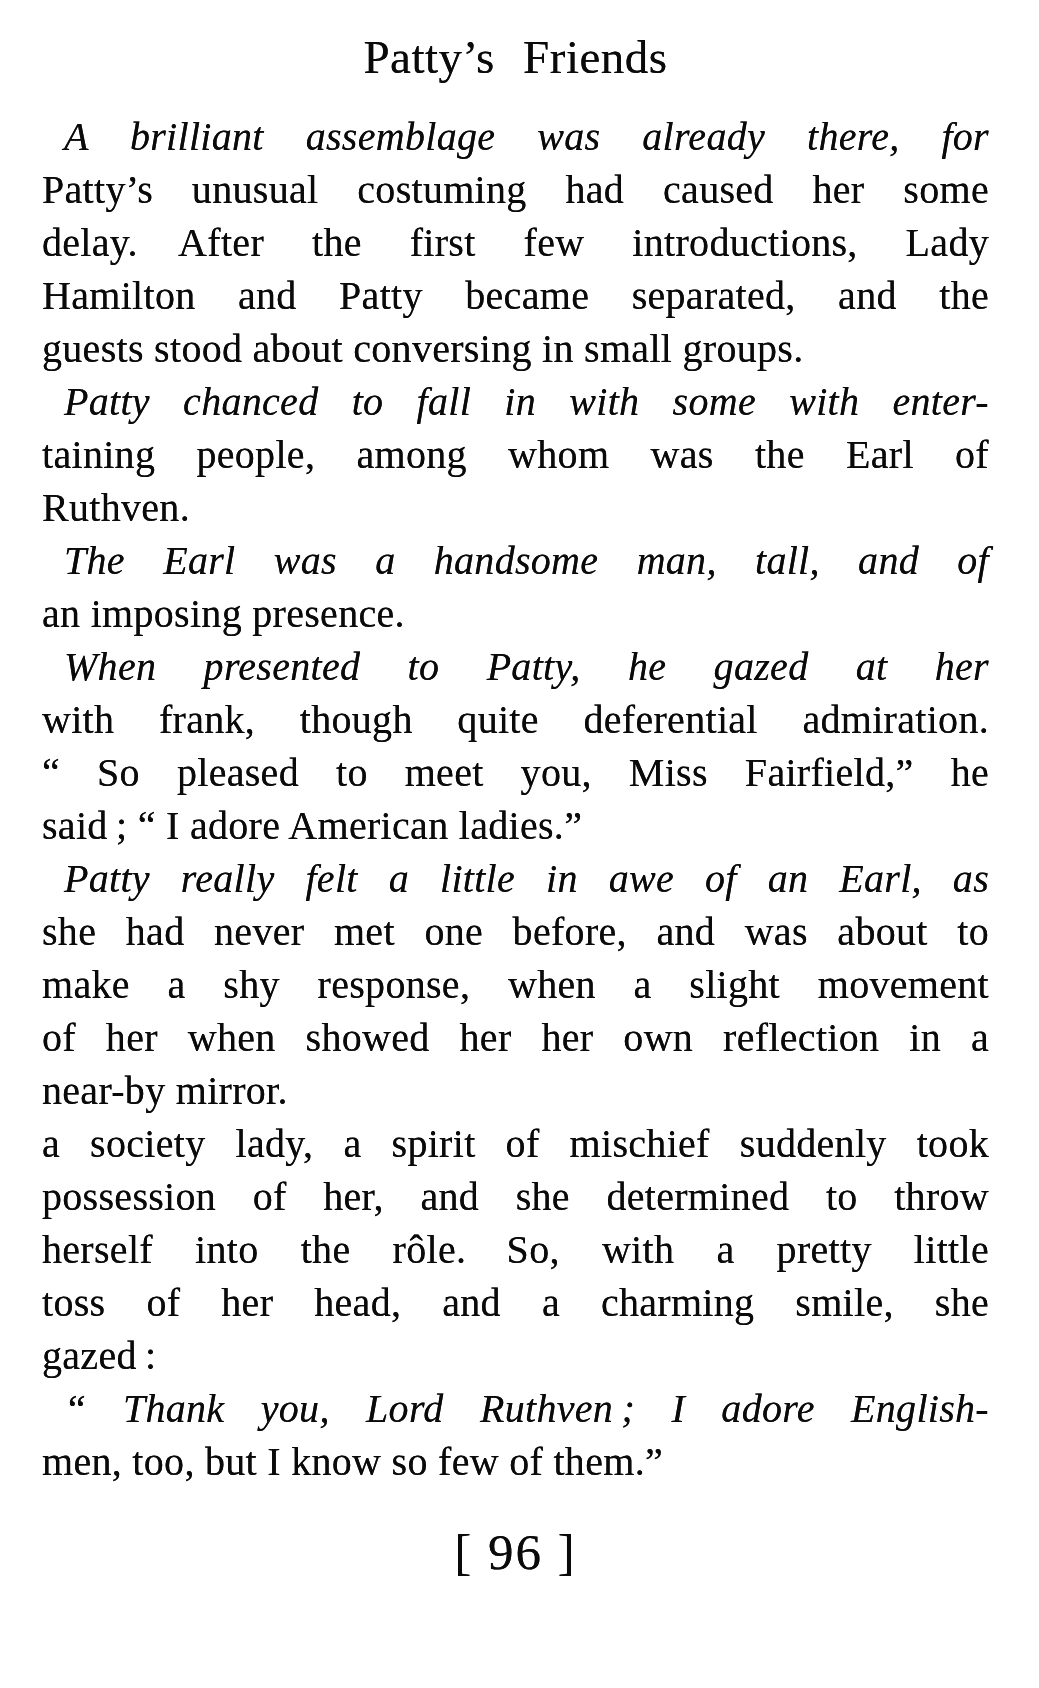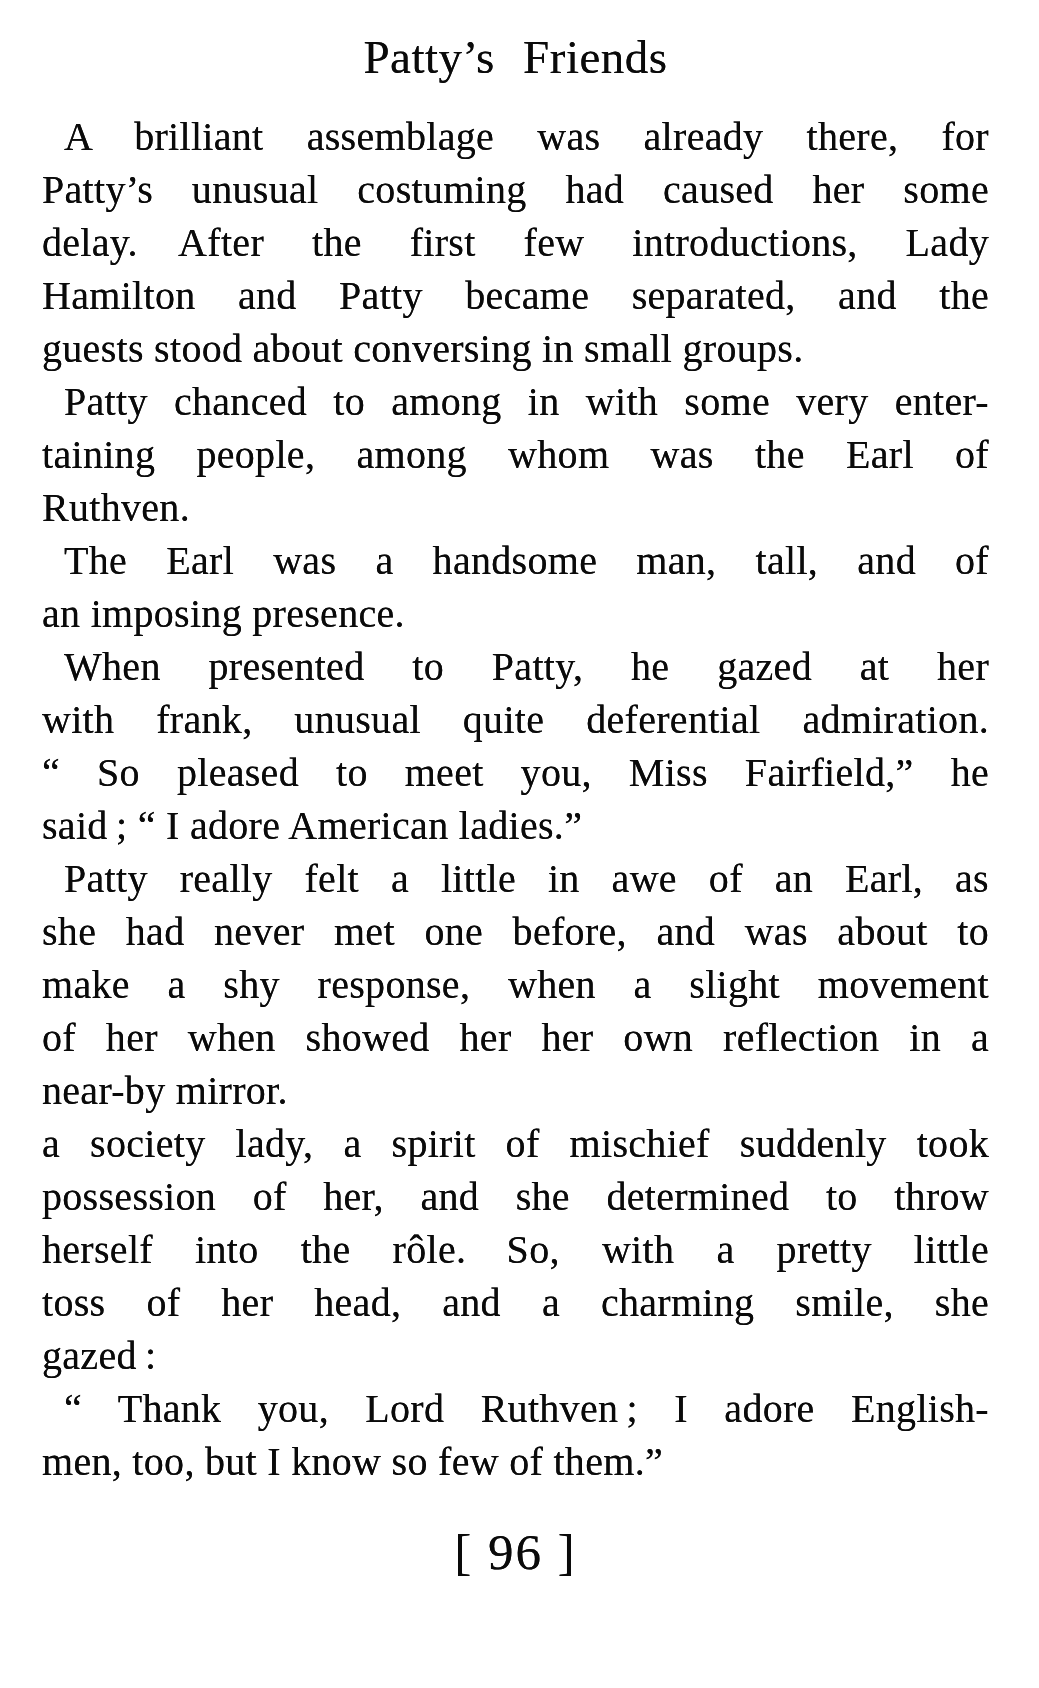--- a/index.html
+++ b/index.html
@@ -34,20 +34,21 @@
   .line {
     font-size: 40px;
     line-height: 53px;
     letter-spacing: 0.3px;
     text-align: justify;
     text-align-last: justify;
     white-space: normal;
   }
   .line.indent {
     padding-left: 22px;
+    font-style: italic;
   }
   .line.last {
     text-align: center;
     text-align-last: left;
   }
   .page-number {
     font-size: 51px;
     line-height: 56px;
     text-align: center;
     margin-top: 36px;
@@ -65,33 +66,33 @@
 
     <div>
       <div class="line indent">A brilliant assemblage was already there, for</div>
       <div class="line">Patty’s unusual costuming had caused her some</div>
       <div class="line">delay. After the first few introductions, Lady</div>
       <div class="line">Hamilton and Patty became separated, and the</div>
       <div class="line last">guests stood about conversing in small groups.</div>
     </div>
 
     <div>
-      <div class="line indent">Patty chanced to among in with some very enter-</div>
+      <div class="line indent">Patty chanced to fall in with some with enter-</div>
       <div class="line">taining people, among whom was the Earl of</div>
       <div class="line last">Ruthven.</div>
     </div>
 
     <div>
       <div class="line indent">The Earl was a handsome man, tall, and of</div>
       <div class="line last">an imposing presence.</div>
     </div>
 
     <div>
       <div class="line indent">When presented to Patty, he gazed at her</div>
-      <div class="line">with frank, unusual quite deferential admiration.</div>
+      <div class="line">with frank, though quite deferential admiration.</div>
       <div class="line">“ So pleased to meet you, Miss Fairfield,” he</div>
       <div class="line last">said ; “ I adore American ladies.”</div>
     </div>
 
     <div>
       <div class="line indent">Patty really felt a little in awe of an Earl, as</div>
       <div class="line">she had never met one before, and was about to</div>
       <div class="line">make a shy response, when a slight movement</div>
       <div class="line">of her when showed her her own reflection in a</div>
       <div class="line last">near-by mirror.</div>

